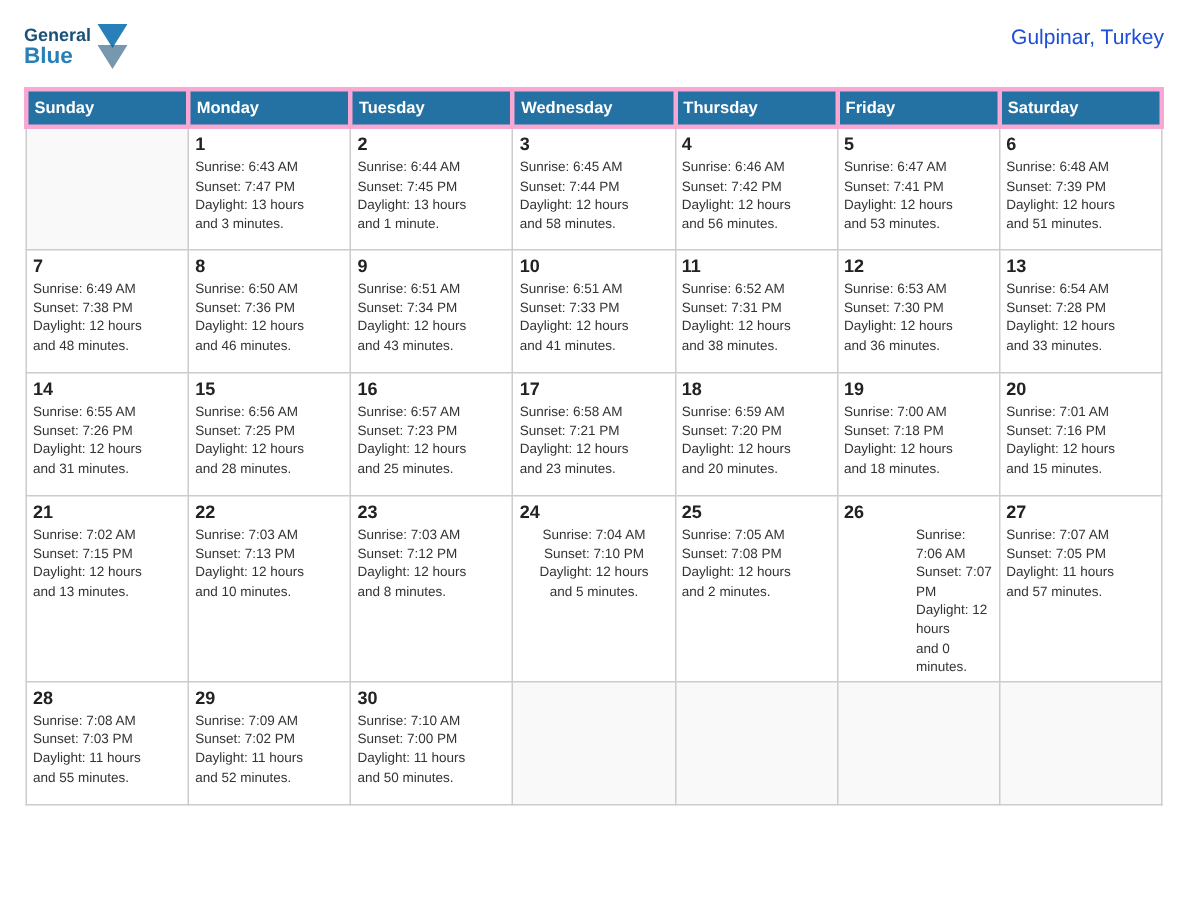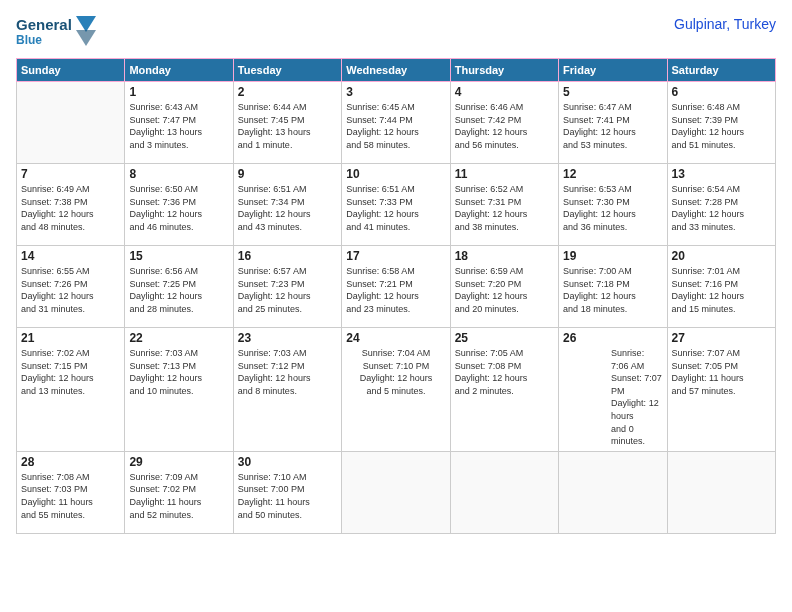--- a/index.html
+++ b/index.html
@@ -44,21 +44,21 @@
       border-collapse: collapse;
       font-size: 10px;
     }
     .calendar th {
       background: #2471a3;
       color: #fff;
       padding: 5px 4px;
       text-align: left;
       font-size: 11px;
       font-weight: bold;
-      border: 1px solid #f9a8d4;
+      border: 3px solid #f9a8d4;
     }
     .calendar td {
       border: 1px solid #ccc;
       vertical-align: top;
       padding: 3px 4px;
       width: 108px;
       height: 82px;
       background: #fff;
     }
     .calendar td.empty {
@@ -76,22 +76,22 @@
       line-height: 1.4;
     }
   </style>
 </head>
 <body>
 
 <div class="page">
   <div class="header">
     <div class="logo">
   <div style="display:flex;flex-direction:column;line-height:1.1">
-    <span style="font-size:15px;font-weight:bold;color:#1a5276;">General</span>
-    <span style="font-size:12px;font-weight:bold;color:#2980b9;">Blue</span>
+    <span style="font-size:12px;font-weight:bold;color:#1a5276;">General</span>
+    <span style="font-size:15px;font-weight:bold;color:#2980b9;">Blue</span>
   </div>
   <svg width="20" height="32" viewBox="0 0 20 32">
     <polygon points="0,0 20,0 10,16" fill="#2980b9"></polygon>
     <polygon points="0,14 20,14 10,30" fill="#1a5276" opacity="0.6"></polygon>
   </svg>
 </div>
     <div class="title-block">
       <div class="subtitle">Gulpinar, Turkey</div>
     </div>
   </div>

